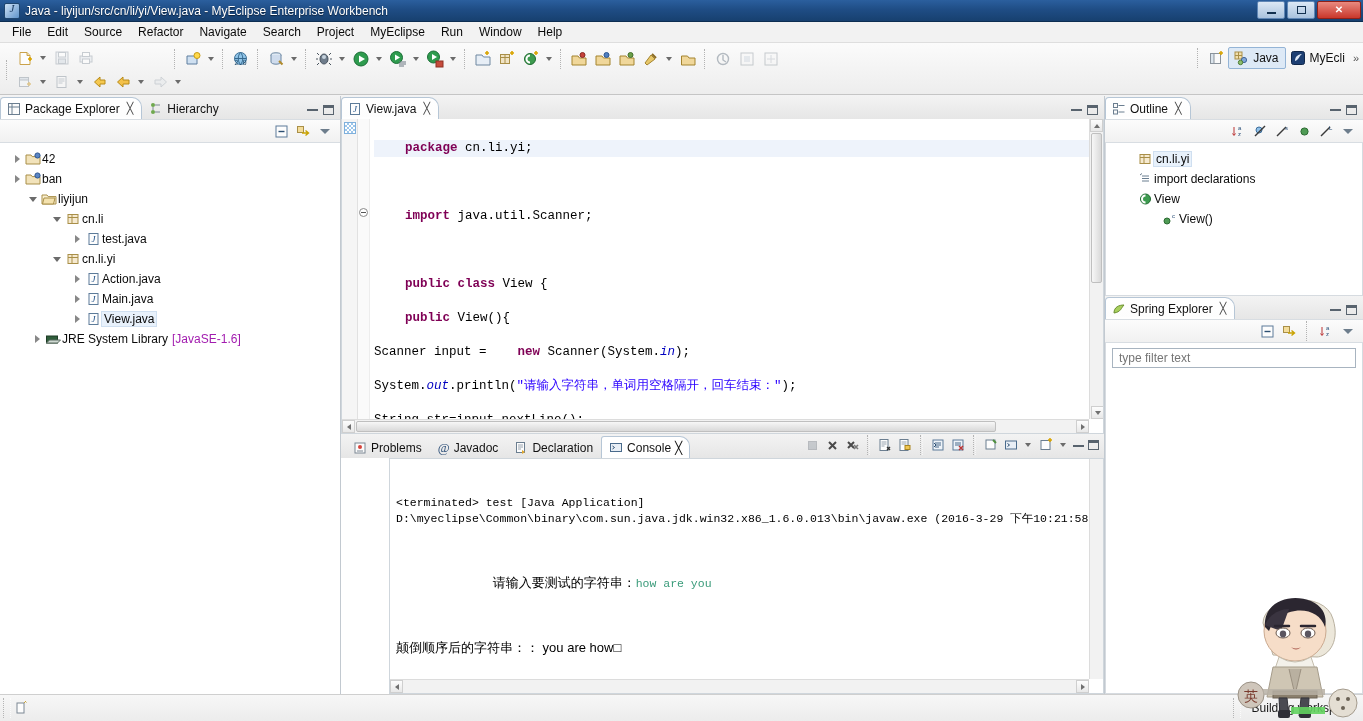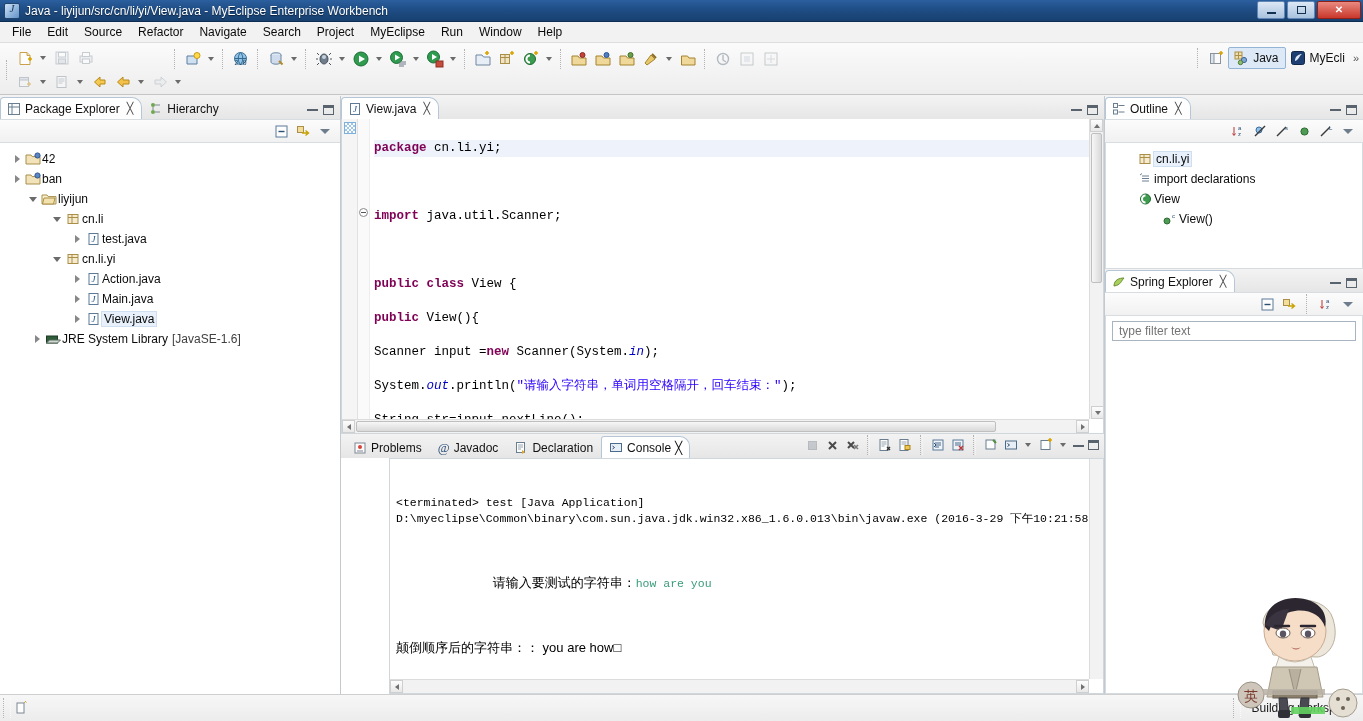--- a/index.html
+++ b/index.html
@@ -194,21 +194,21 @@
     border-top: 4px solid transparent; border-bottom: 4px solid transparent;
     border-left: 5px solid #888;
   }
   .twist.open i {
     border-left: 4px solid transparent; border-right: 4px solid transparent;
     border-top: 5px solid #6b6b6b;
   }
   .ticon { width: 18px; flex: none; display:inline-flex; align-items:center; justify-content:center; }
   .tlabel { color: #0a0a0a; }
   .tlabel.sel { background: #e8f1fb; outline: 1px solid #cfdff0; padding: 0 2px; }
-  .tdim { color: #404040; margin-left: 4px; }
+  .tdim { color: #a21caf; margin-left: 4px; }
 
   
   #center-col { display: flex; flex-direction: column; flex: 1; min-width: 0; }
   #editor-part { height: 338px; border-right: 1px solid #c2c9d0; }
   .editor-body {
     flex: 1; display: flex; background: #ffffff;
     border: 1px solid #cfd6dc; border-top: none; position: relative; overflow: hidden;
   }
   .ruler {
     width: 16px; background: #f5f5f5; border-right: 1px solid #e1e1e1;
@@ -227,21 +227,21 @@
     display: flex; align-items: center; justify-content: center;
   }
   .fold-mark::after { content:""; width:5px;height:1px;background:#555; }
   .code {
     flex: 1; padding: 4px 0 0 4px;
     font-family: "Liberation Mono", "DejaVu Sans Mono", monospace;
     font-size: 12.5px; line-height: 17px;
     white-space: pre; color: #000;
     overflow: hidden;
   }
-  .code .kw { color: #7f0055; font-weight: bold; }
+  .code .kw { color: #7f0055; font-weight: bold; padding-left: 31px; }
   .code .str { color: #2a00ff; }
   .code .fld { color: #0000c0; font-style: italic; }
   .hl-line { background: #eef3fb; }
   .ed-vscroll {
     position: absolute; right: 0; top: 0; bottom: 14px; width: 14px;
     background: #f2f2f2; border-left: 1px solid #dcdcdc;
     display: flex; flex-direction: column; justify-content: space-between;
   }
   .ed-hscroll {
     position: absolute; left: 0; right: 14px; bottom: 0; height: 14px;
@@ -298,21 +298,21 @@
     background: #f2f2f2; border-left: 1px solid #dcdcdc;
   }
   .con-hscroll {
     position: absolute; left: 0; right: 14px; bottom: 0; height: 14px;
     background: #f2f2f2; border-top: 1px solid #dcdcdc;
     display: flex; justify-content: space-between; align-items: center;
   }
 
   
   #right-col { width: 258px; display: flex; flex-direction: column; }
-  #outline-part { height: 173px; }
+  #outline-part { height: 200px; }
   #spring-part { flex: 1; min-height: 0; }
   .filter-box {
     margin: 5px 6px 0 6px; height: 20px;
     border: 1px solid #a8b4c0; background: #fff;
     display: flex; align-items: center; padding: 0 4px;
     color: #333; font-size: 12px;
   }
   .outline-body { flex: 1; background: #fff; border: 1px solid #d6dbe0; border-top: none; padding-top: 6px; overflow: hidden; }
   .spring-body { flex: 1; background: #fff; border: 1px solid #d6dbe0; border-top: none; overflow: hidden; }
 

